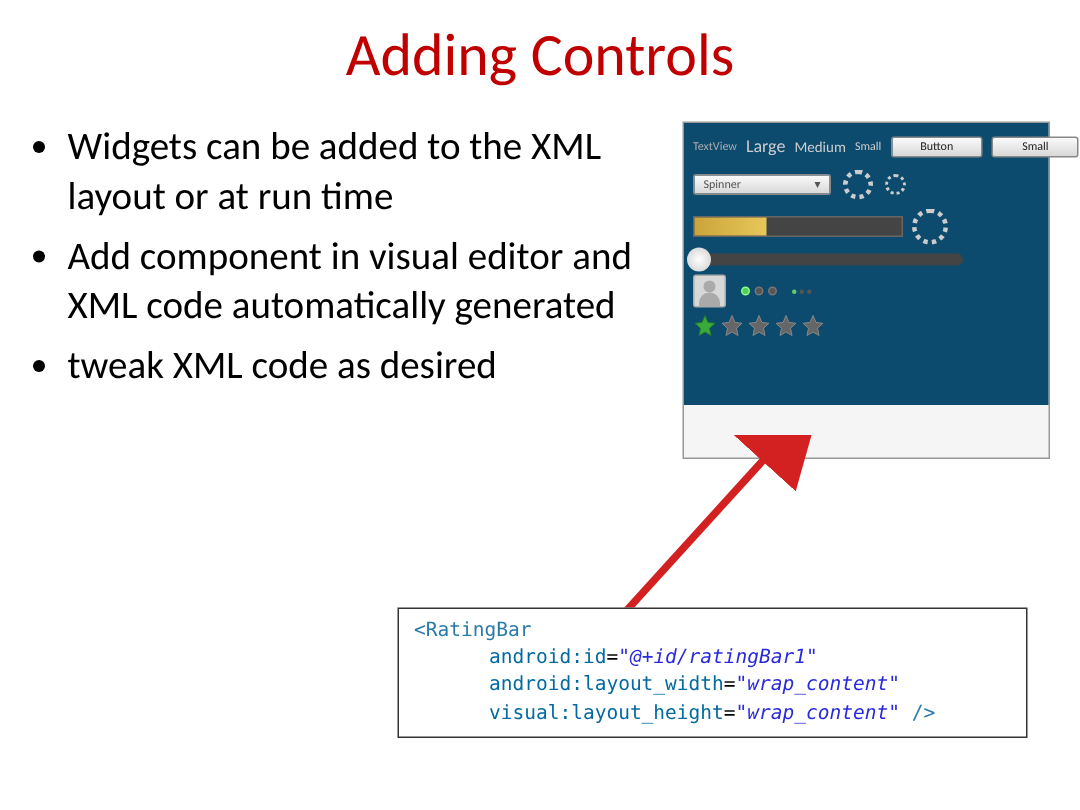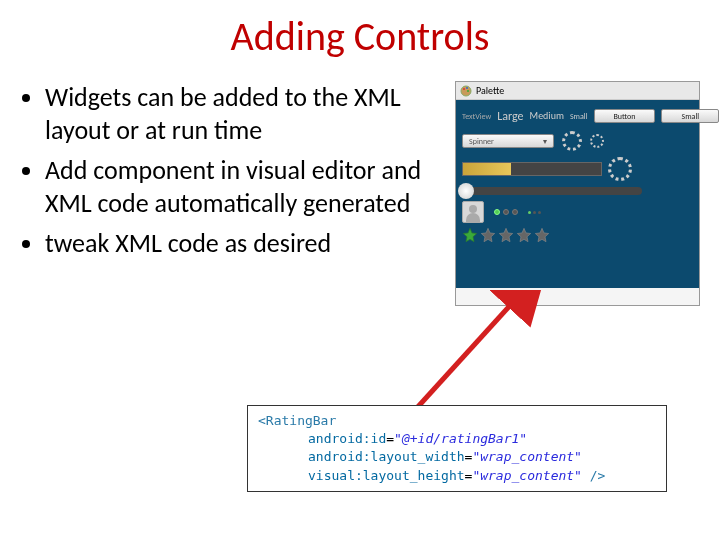--- a/index.html
+++ b/index.html
@@ -182,21 +182,21 @@
   .minidot { width: 3px; height: 3px; border-radius: 50%; background: #555; }
   .minidot.active { background: #6c6; }
   .stars { display: flex; gap: 2px; margin-top: 4px; }
   .star {
     width: 16px; height: 16px;
     display: inline-block;
   }
   .star svg { display: block; }
   .code-box {
     position: absolute;
-    left: 247px;
+    left: 265px;
     top: 405px;
     width: 420px;
     border: 1px solid #333;
     background: #fff;
     font-family: Consolas, monospace;
     font-size: 13px;
     padding: 6px 10px;
     line-height: 1.4;
   }
   .c-tag { color: #2a7aa8; }
@@ -220,29 +220,20 @@
 <h1 class="title">Adding Controls</h1>
 
 <div class="content">
   <ul class="bullets">
     <li>Widgets can be added to the XML layout or at run time</li>
     <li>Add component in visual editor and XML code automatically generated</li>
     <li>tweak XML code as desired</li>
   </ul>
 
   <div class="palette">
-    <div class="palette-header">
-      <svg width="12" height="12" viewBox="0 0 12 12">
-          <circle cx="6" cy="6" r="5" fill="#c89a5a" stroke="#8a6"></circle>
-          <circle cx="4" cy="4" r="1" fill="#d33"></circle>
-          <circle cx="7" cy="3" r="1" fill="#36c"></circle>
-          <circle cx="8" cy="6" r="1" fill="#3a3"></circle>
-        </svg>
-      <span>Palette</span>
-    </div>
     <div class="widget-area">
       <div class="w-row">
         <span class="tv-label">TextView</span>
         <span class="large-text">Large</span>
         <span class="medium-text">Medium</span>
         <span class="small-text">Small</span>
         <span class="w-btn">Button</span>
         <span class="w-btn">Small</span>
         <span class="w-switch">
             <span>OFF</span>

